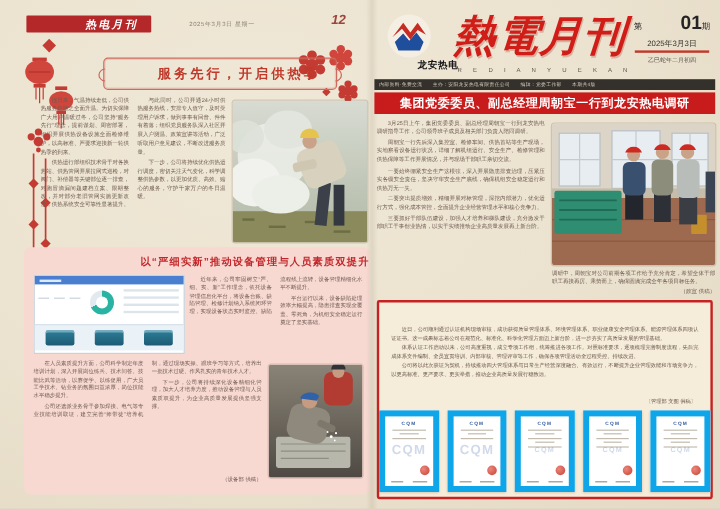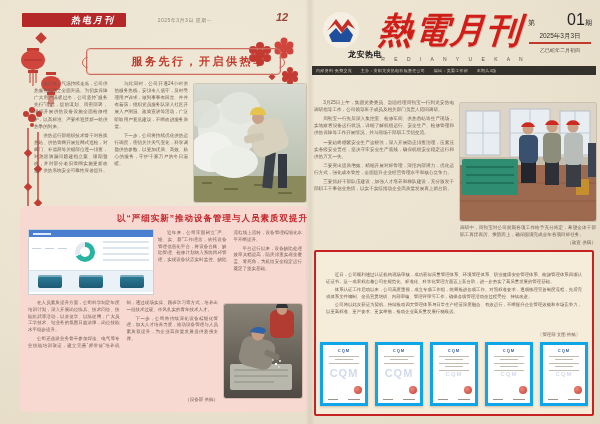--- a/index.html
+++ b/index.html
@@ -53,21 +53,21 @@
   .pump{width:24px;height:13px;border-radius:2px;background:linear-gradient(#2d7f99,#1d5a74);
     box-shadow:inset 0 2px 0 rgba(255,255,255,.35);}
 
   
   .rp-logoname{left:332px;top:49px;width:50px;text-align:right;font-weight:bold;font-size:8px;color:#17171a;letter-spacing:.5px;}
   .rp-title{left:366px;top:4px;width:168px;height:52px;display:flex;align-items:center;justify-content:center;
     font-family:"Liberation Serif",serif;font-weight:bold;font-style:italic;font-size:35px;color:#d01d18;
     letter-spacing:1px;transform:skewX(-4deg);text-shadow:1px 1px 0 rgba(160,30,20,.25);}
   .rp-pinyin{left:374px;top:56px;width:160px;text-align:center;font-size:5px;color:#5c554c;letter-spacing:4px;white-space:nowrap;}
   .rp-issue{left:527px;top:11px;width:66px;text-align:center;color:#242424;}
-  .rp-issue .big{font-size:16px;font-weight:normal;padding-left:32px;}
+  .rp-issue .big{font-size:16px;font-weight:bold;padding-left:32px;}
   .rp-issue .sm{font-size:7px;}
   .rp-issuedate{left:527px;top:32px;width:66px;text-align:center;font-size:6.5px;color:#33302a;}
   .rp-issueline{left:529px;top:42px;width:62px;height:2px;background:#c0392b;}
   .rp-lunar{left:527px;top:47px;width:66px;text-align:center;font-size:5px;color:#57524a;}
   .rp-infobar{left:312px;top:66px;width:284px;height:9px;background:#34302b;color:#d3ccbd;
     font-size:4px;display:flex;align-items:center;padding:0 4px;box-sizing:border-box;
     white-space:nowrap;overflow:hidden;letter-spacing:.3px;}
   .rp-banner{left:312px;top:77px;width:284px;height:18px;background:#c81c1c;color:#fff;
     display:flex;align-items:center;justify-content:center;font-weight:bold;font-size:10px;letter-spacing:.5px;}
   .rp-art1{left:314px;top:99px;width:282px;height:148px;}
@@ -78,21 +78,21 @@
   .rp-byline{position:absolute;left:146px;top:141px;width:136px;text-align:right;font-size:4.6px;color:#6d5a50;}
 
   .certbox{left:314px;top:250px;width:280px;height:166px;border:2px solid #c62222;background:#f5ecda;
     box-sizing:border-box;border-radius:2px;}
   .cert-title{position:absolute;left:0;top:6px;width:100%;text-align:center;font-weight:bold;
     font-size:9px;color:#8e221d;letter-spacing:1px;}
   .cert-text{position:absolute;left:10px;top:20px;width:256px;font-size:4.4px;line-height:1.5;
     color:#6a564b;text-align:justify;}
   .cert-byline{position:absolute;right:12px;top:80px;font-size:4.4px;color:#6a564b;}
   .cert-row{position:absolute;left:0;top:90px;width:100%;display:flex;justify-content:center;gap:7px;}
-  .cert{width:42px;height:58px;background:#fff;border:3px solid #0ea5e9;position:relative;
+  .cert{width:42px;height:58px;background:#fff;border:5px solid #0ea5e9;position:relative;
     box-shadow:0 1px 2px rgba(120,90,40,.3);}
   .cqm-head{margin-top:3px;text-align:center;font-size:4px;font-weight:bold;color:#335a9e;letter-spacing:1px;}
   .cert i{display:block;height:1px;background:#c3bcae;margin:2.5px 6px 0 6px;}
   .cert i.short{margin:2.5px 12px 0 12px;}
   .cert-wm{position:absolute;left:0;top:22px;width:100%;text-align:center;font-weight:bold;
     color:rgba(90,120,180,.28);font-size:11px;letter-spacing:1px;}
   .cert-wm.small{font-size:6px;top:26px;}
   .seal{position:absolute;right:3px;bottom:9px;width:8px;height:8px;border-radius:50%;
     background:radial-gradient(circle at 35% 35%, #e87a6d, #c22b1e);opacity:.9;}
   .sig{position:absolute;bottom:3px;height:1px;background:#9a938a;width:10px;}
@@ -287,20 +287,21 @@
 
   <div class="abs rp-issue">
     <span class="sm">第</span><span class="big">01</span><span class="sm">期</span>
   </div>
   <div class="abs rp-issuedate">2025年3月3日</div>
   <div class="abs rp-issueline"></div>
   <div class="abs rp-lunar">乙巳蛇年二月初四</div>
 
   <div class="abs rp-infobar">内部资料·免费交流　　主办：安阳龙安热电有限责任公司　　编辑：党委工作部　　本期共4版</div>
 
+  <div class="abs rp-banner">集团党委委员、副总经理周朝宝一行到龙安热电调研</div>
 
   <div class="abs rp-art1">
     <div class="rp-col">
       <p>3月25日上午，集团党委委员、副总经理周朝宝一行到龙安热电调研指导工作，公司领导班子成员及相关部门负责人陪同调研。</p>
       <p>周朝宝一行先后深入集控室、检修车间、供热首站等生产现场，实地察看设备运行状况，详细了解机组运行、安全生产、检修管理和供热保障等工作开展情况，并与现场干部职工亲切交流。</p>
       <p>一要始终绷紧安全生产这根弦，深入开展隐患排查治理，压紧压实各级安全责任，坚决守牢安全生产底线，确保机组安全稳定运行和供热万无一失。</p>
       <p>二要突出提质增效，精细开展对标管理，深挖内部潜力，优化运行方式，强化成本管控，全面提升企业经营管理水平和核心竞争力。</p>
       <p>三要抓好干部队伍建设，加强人才培养和梯队建设，充分激发干部职工干事创业热情，以实干实绩推动企业高质量发展再上新台阶。</p>
     </div>
 

